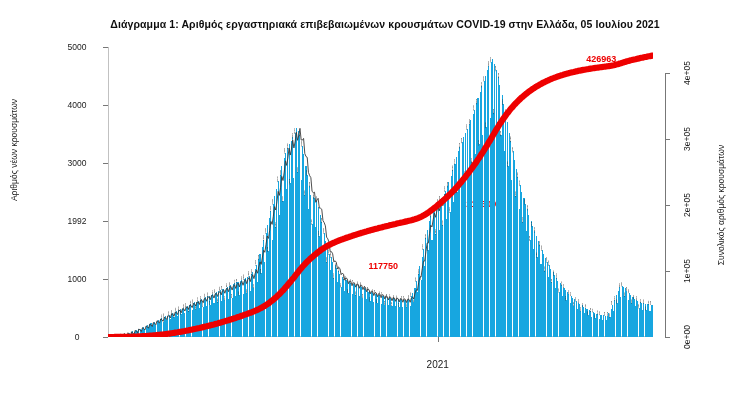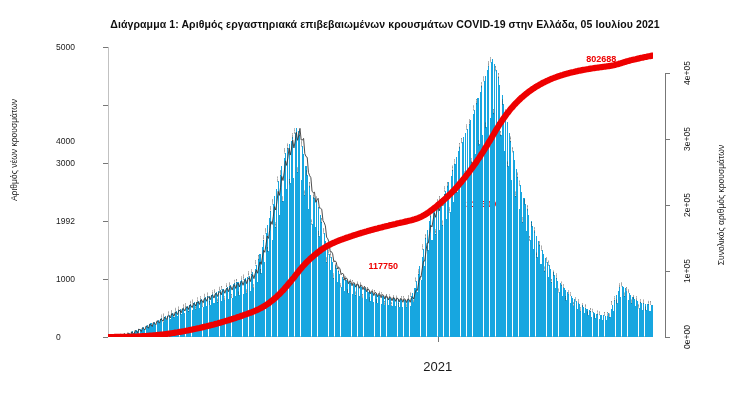--- a/index.html
+++ b/index.html
@@ -31,26 +31,26 @@
     left:-4px;top:150px;transform:translate(-50%,-50%) rotate(-90deg);
     transform-origin:center center;width:auto;
   }
   #ylab-right{
     left:703px;top:205px;transform:translate(-50%,-50%) rotate(-90deg);
     transform-origin:center center;
   }
   .ticklab{
     position:absolute;font-size:8.5px;color:#1a1a1a;white-space:nowrap;
   }
-  .ticklab.left{text-align:left;transform:translateY(-50%);}
+  .ticklab.left{text-align:center;transform:translateY(-50%);}
   .ticklab.right{
     transform-origin:center center;white-space:nowrap;
   }
   .xticklab{
-    position:absolute;font-size:13px;color:#1a1a1a;
+    position:absolute;font-size:10px;color:#1a1a1a;
     transform:translateX(-50%);
   }
   .annot{
     position:absolute;font-size:9px;font-weight:bold;color:#ee0000;
     white-space:nowrap;transform:translateX(-50%);
   }
 </style>
 </head>
 <body>
 
@@ -63,21 +63,21 @@
 
   <div id="ticks-left">
       <div class="ticklab left" style="left: 38px; width: 42px; top: 337px;">0</div>
       <div style="position: absolute; left: 85px; top: 337px; width: 5px; height: 1px; background: rgb(119, 119, 119);"></div>
       <div class="ticklab left" style="left: 38px; width: 42px; top: 279px;">1000</div>
       <div style="position: absolute; left: 85px; top: 279px; width: 5px; height: 1px; background: rgb(119, 119, 119);"></div>
       <div class="ticklab left" style="left: 38px; width: 42px; top: 221px;">1992</div>
       <div style="position: absolute; left: 85px; top: 221px; width: 5px; height: 1px; background: rgb(119, 119, 119);"></div>
       <div class="ticklab left" style="left: 38px; width: 42px; top: 163px;">3000</div>
       <div style="position: absolute; left: 85px; top: 163px; width: 5px; height: 1px; background: rgb(119, 119, 119);"></div>
-      <div class="ticklab left" style="left: 38px; width: 42px; top: 105px; margin-top: 36px;">4000</div>
+      <div class="ticklab left" style="left: 38px; width: 42px; top: 105px;">4000</div>
       <div style="position: absolute; left: 85px; top: 105px; width: 5px; height: 1px; background: rgb(119, 119, 119);"></div>
       <div class="ticklab left" style="left: 38px; width: 42px; top: 47px;">5000</div>
       <div style="position: absolute; left: 85px; top: 47px; width: 5px; height: 1px; background: rgb(119, 119, 119);"></div>
     </div>
   <div id="ticks-right">
       <div style="position: absolute; left: 647px; top: 73.3636px; width: 1px; height: 263.636px; background: rgb(119, 119, 119);"></div>
       <div style="position: absolute; left: 647px; top: 337px; width: 5px; height: 1px; background: rgb(119, 119, 119);"></div>
       <div class="ticklab right" style="left: 669px; top: 337px; transform: translate(-50%, -50%) rotate(-90deg);">0e+00</div>
       <div style="position: absolute; left: 647px; top: 271.091px; width: 5px; height: 1px; background: rgb(119, 119, 119);"></div>
       <div class="ticklab right" style="left: 669px; top: 271.091px; transform: translate(-50%, -50%) rotate(-90deg);">1e+05</div>
@@ -88,21 +88,21 @@
       <div style="position: absolute; left: 647px; top: 73.3636px; width: 5px; height: 1px; background: rgb(119, 119, 119);"></div>
       <div class="ticklab right" style="left: 669px; top: 73.3636px; transform: translate(-50%, -50%) rotate(-90deg);">4e+05</div>
     </div>
   <div id="ticks-x">
       <div style="position: absolute; left: 419.725px; top: 337px; width: 1px; height: 5px; background: rgb(119, 119, 119);"></div>
       <div class="xticklab" style="left: 419.725px; top: 359px;">2021</div>
     </div>
   <div id="annots">
       <div class="annot" style="left: 365.225px; top: 261.4px; color: rgb(238, 0, 0);">117750</div>
       <div class="annot" style="left: 463.325px; top: 199.05px; color: rgb(238, 0, 0);">213500</div>
-      <div class="annot" style="left: 583.225px; top: 54.05px; color: rgb(238, 0, 0);">802688</div>
+      <div class="annot" style="left: 583.225px; top: 54.05px; color: rgb(238, 0, 0);">426963</div>
     </div>
 
   <div id="plotbox">
     <svg id="plotsvg" width="545" height="290" viewBox="0 0 545 290">
       <path d="M0 0 L0 290 L545 290" fill="none" stroke="#777" stroke-width="0.9"></path>
         <g id="g-bars">
           <rect x="0.08" y="289.71" width="1.05" height="0.29" fill="#17a6e0" shape-rendering="crispEdges"></rect>
           <rect x="1.29" y="289.54" width="1.05" height="0.46" fill="#17a6e0" shape-rendering="crispEdges"></rect>
           <rect x="2.50" y="289.30" width="1.05" height="0.70" fill="#17a6e0" shape-rendering="crispEdges"></rect>
           <rect x="3.71" y="289.65" width="1.05" height="0.35" fill="#17a6e0" shape-rendering="crispEdges"></rect>

